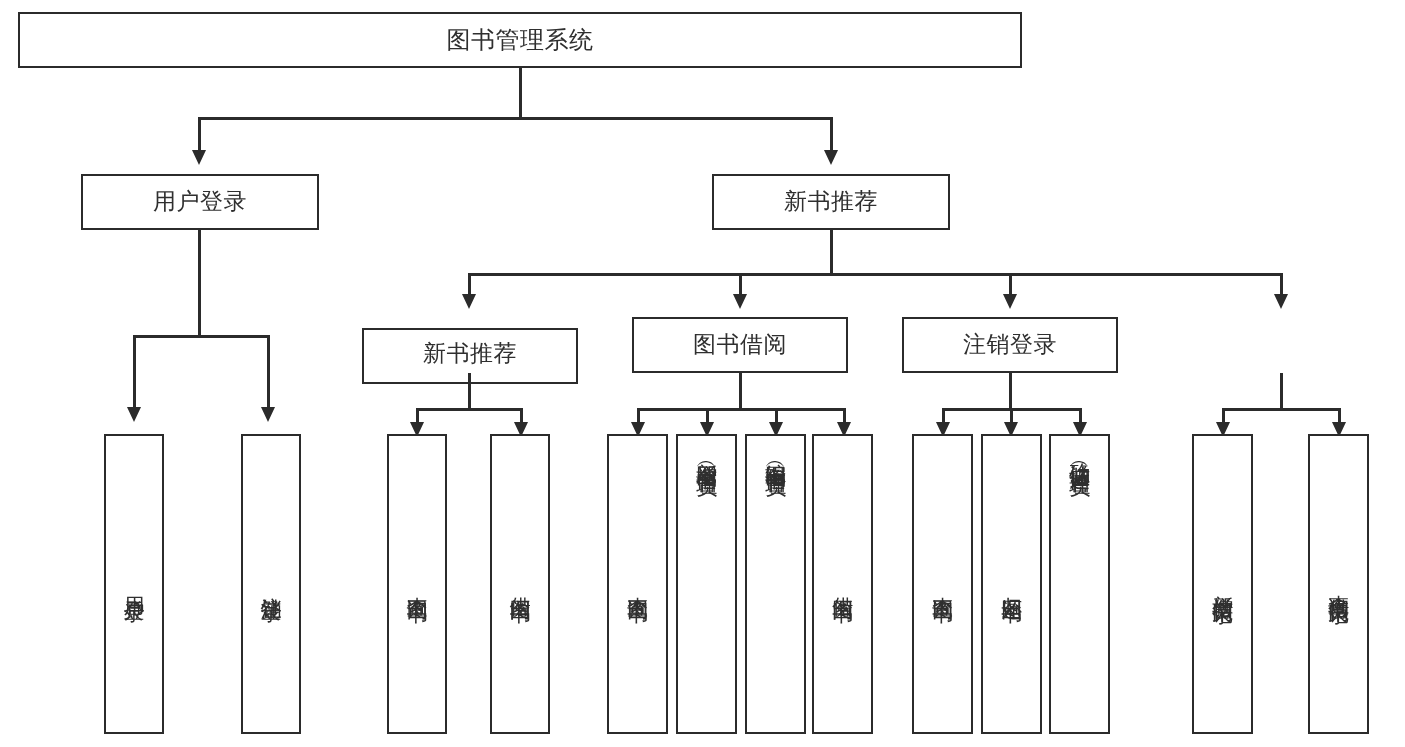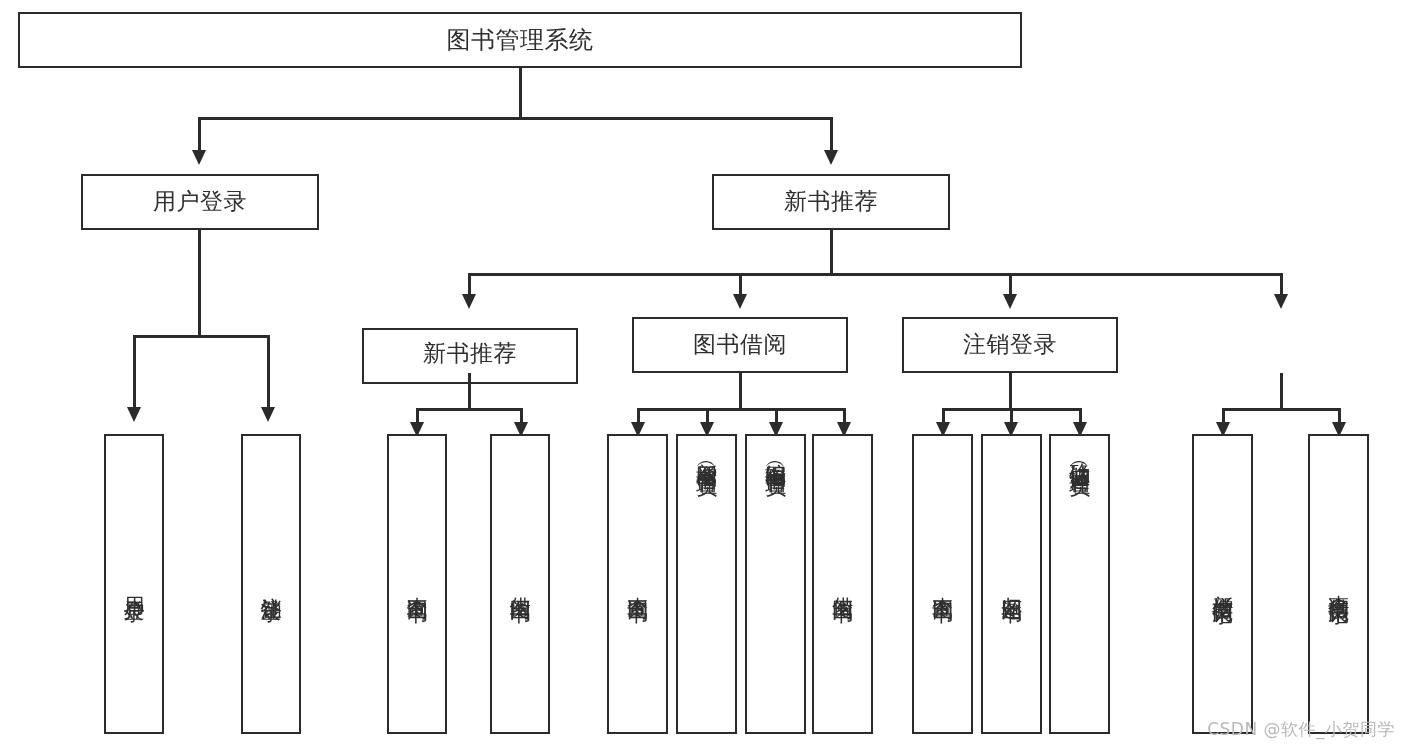--- a/index.html
+++ b/index.html
@@ -210,15 +210,14 @@
     <span class="node-label">确认归还（管理员）</span>
   </div>
 
   <div class="node leaf centered" style="left:1192px; top:434px; width:61px; height:300px;">
     <span class="node-label">新增借阅记录</span>
   </div>
   <div class="node leaf centered" style="left:1308px; top:434px; width:61px; height:300px;">
     <span class="node-label">查询借阅记录</span>
   </div>
 
-  <div class="watermark">CSDN @软件_小贺同学</div>
 
 </div>
 
 </body></html>

